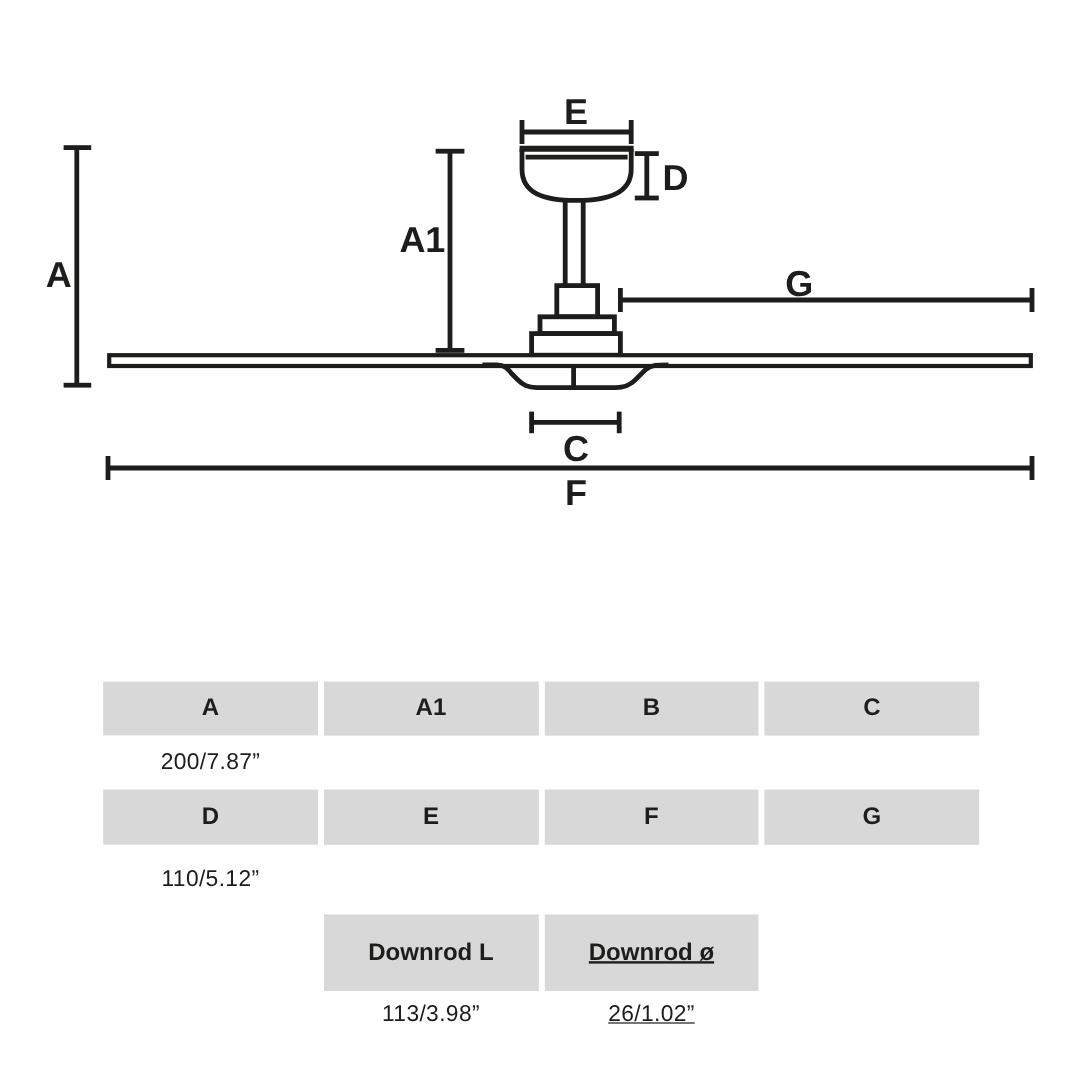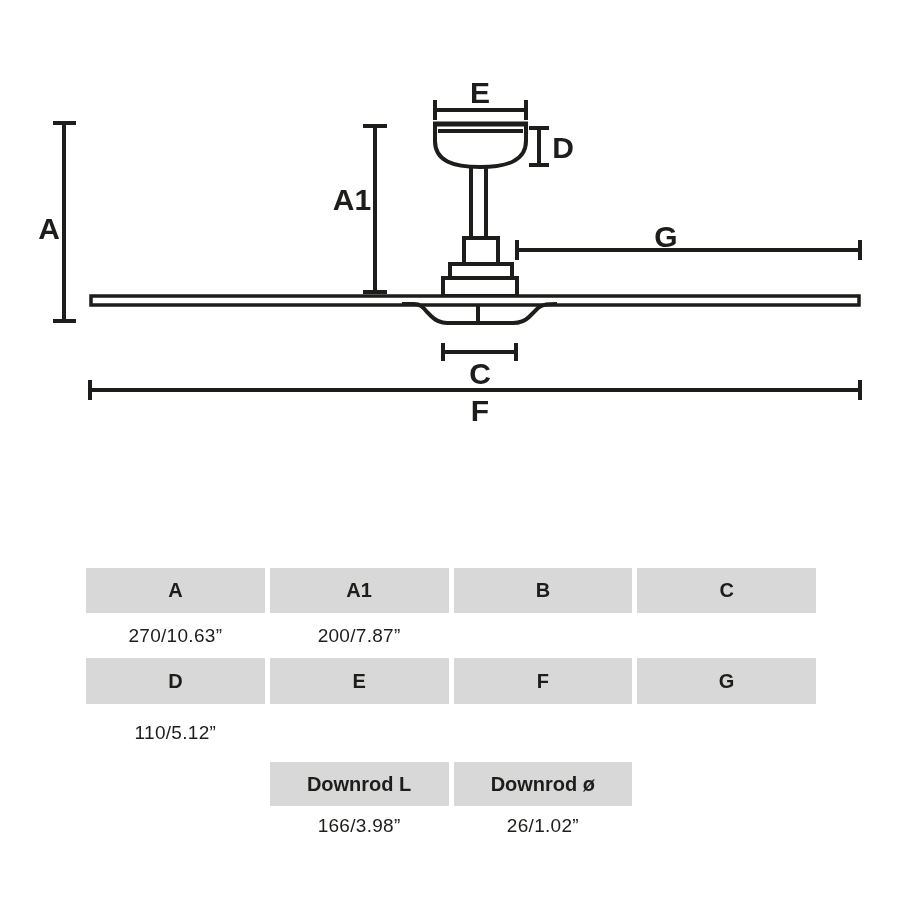--- a/index.html
+++ b/index.html
@@ -7,22 +7,22 @@
         font-family:"Liberation Sans","DejaVu Sans",sans-serif;color:#1d1d1b;}
   .diagram-wrap{position:absolute;left:0;top:0;width:900px;height:560px;}
   svg text{font-family:"Liberation Sans","DejaVu Sans",sans-serif;font-weight:bold;
            font-size:30px;fill:#1d1d1b;}
   
   .spec-table{position:absolute;left:86px;top:568px;width:730px;}
   .t-row{display:grid;grid-template-columns:repeat(4,1fr);column-gap:5px;}
   .cell{display:flex;align-items:center;justify-content:center;text-align:center;}
   .head-cell{background:#d8d8d8;font-weight:bold;font-size:20px;}
   .val-cell{background:#ffffff;font-weight:normal;font-size:19px;letter-spacing:0.3px;}
-  .h45{height:45px;} .h46{height:46px;} .h58{height:58px;} .h48{height:44px;} .h40{height:40px;}
-  .col2{grid-column:2;} .col3{grid-column:3;}
+  .h45{height:45px;} .h46{height:46px;} .h58{height:58px;} .h48{height:64px;} .h40{height:40px;}
+  .col2{grid-column:2;} .col3{grid-column:3;text-decoration:underline;}
 </style>
 </head>
 <body>
 
 <div class="page">
 
   <div class="diagram-wrap">
     <svg width="900" height="560" viewBox="0 0 900 560">
       <g stroke="#1d1d1b" stroke-width="4" fill="none">
 
@@ -106,39 +106,38 @@
   <div class="spec-table">
 
     <div class="t-row">
       <div class="cell head-cell h45">A</div>
       <div class="cell head-cell h45">A1</div>
       <div class="cell head-cell h45">B</div>
       <div class="cell head-cell h45">C</div>
     </div>
 
     <div class="t-row">
-      <div class="cell val-cell h45">270/10.63”</div>
       <div class="cell val-cell h45">200/7.87”</div>
     </div>
 
     <div class="t-row">
       <div class="cell head-cell h46">D</div>
       <div class="cell head-cell h46">E</div>
       <div class="cell head-cell h46">F</div>
       <div class="cell head-cell h46">G</div>
     </div>
 
     <div class="t-row">
       <div class="cell val-cell h58">110/5.12”</div>
     </div>
 
     <div class="t-row">
       <div class="cell head-cell h48 col2">Downrod L</div>
       <div class="cell head-cell h48 col3">Downrod ø</div>
     </div>
 
     <div class="t-row">
-      <div class="cell val-cell h40 col2">166/3.98”</div>
+      <div class="cell val-cell h40 col2">113/3.98”</div>
       <div class="cell val-cell h40 col3">26/1.02”</div>
     </div>
 
   </div>
 </div>
 
 </body></html>

